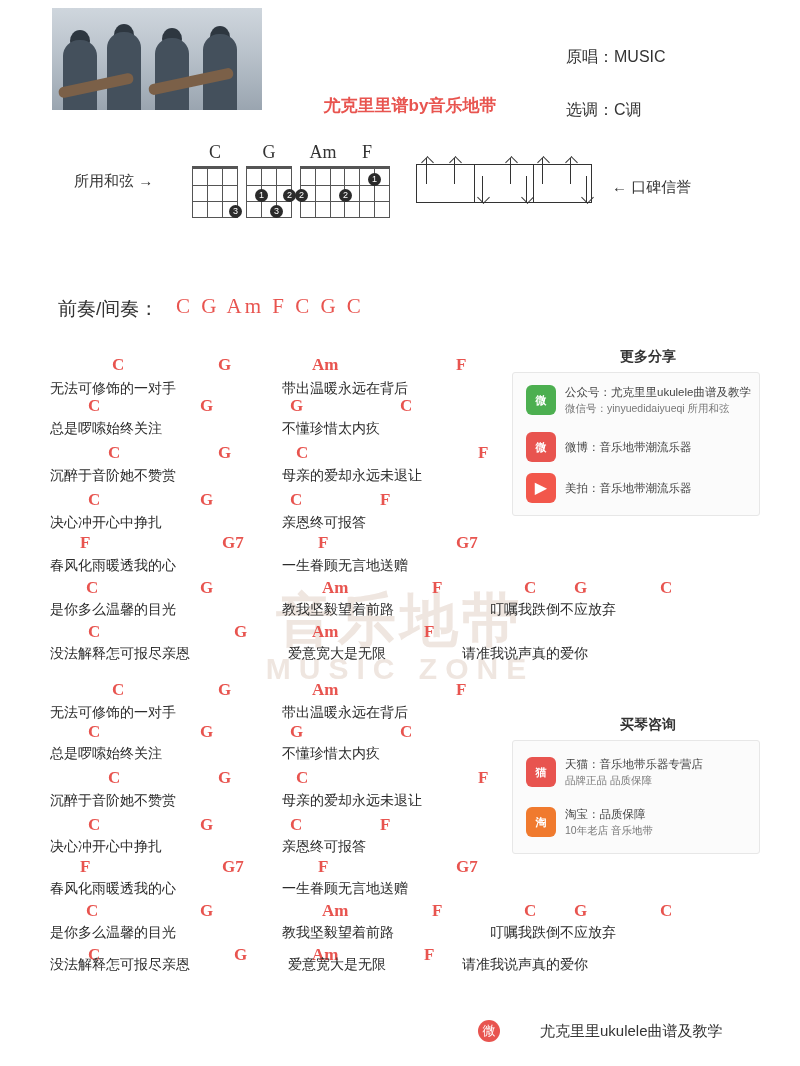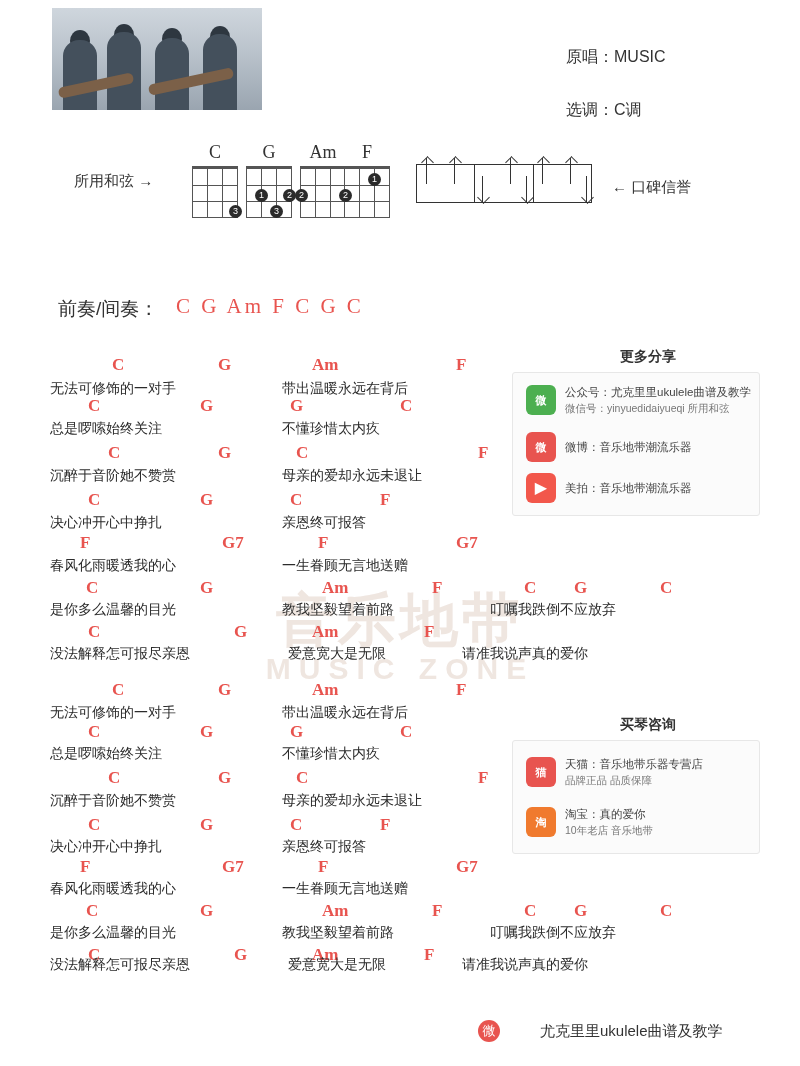--- a/index.html
+++ b/index.html
@@ -354,20 +354,21 @@
     <div class="head" style="left:62px;top:16px;"></div>
     <div class="fig" style="left:55px;height:78px;"></div>
     <div class="head" style="left:110px;top:20px;"></div>
     <div class="fig" style="left:103px;height:72px;"></div>
     <div class="head" style="left:158px;top:18px;"></div>
     <div class="fig" style="left:151px;height:76px;"></div>
     <div class="guitar" style="left:6px;top:72px;width:76px;"></div>
     <div class="guitar" style="left:96px;top:68px;width:86px;"></div>
   </div>
 
+  <div class="subtitle">尤克里里谱by音乐地带</div>
   <div class="meta-original">原唱：MUSIC</div>
   <div class="meta-key">选调：C调</div>
 
   <div class="chords-label">所用和弦 →</div>
 
   <div class="chord-box" style="left:192px;">
     <div class="cname">C</div>
     <div class="grid">
       <div class="v" style="left:14px;"></div>
       <div class="v" style="left:29px;"></div>
@@ -610,21 +611,21 @@
       <span class="l1">天猫：音乐地带乐器专营店</span>
       <span class="l2">品牌正品  品质保障</span>
     </div>
   </div>
 
   <div class="prow" style="left:526px;top:806px;width:230px;">
     <div class="picon ic-taobao">
         <span class="glyph glyph-sm">淘</span>
       </div>
     <div class="ptext">
-      <span class="l1">淘宝：真的爱你</span>
+      <span class="l1">淘宝：品质保障</span>
       <span class="l2">10年老店  音乐地带</span>
     </div>
   </div>
 
   <div class="footer">
     <div class="fic">
         <span class="glyph">微</span>
       </div>
     <div class="ftxt">尤克里里ukulele曲谱及教学</div>
   </div>

